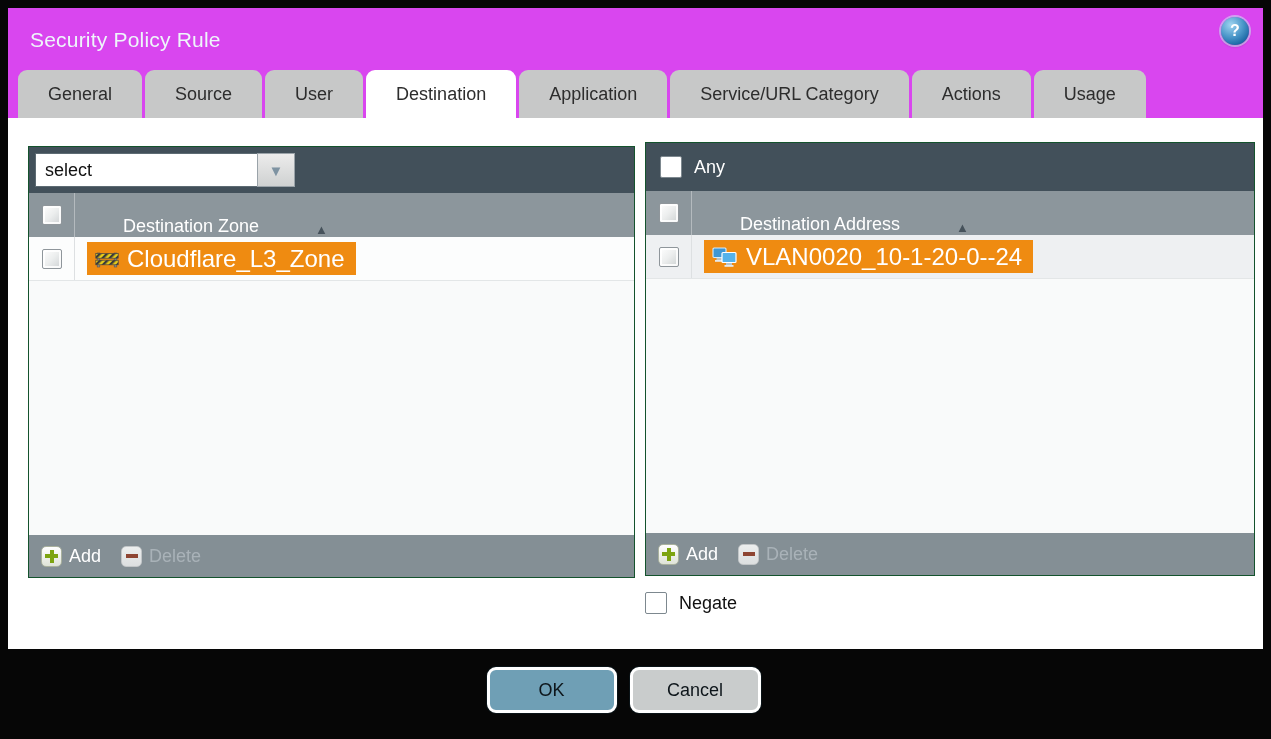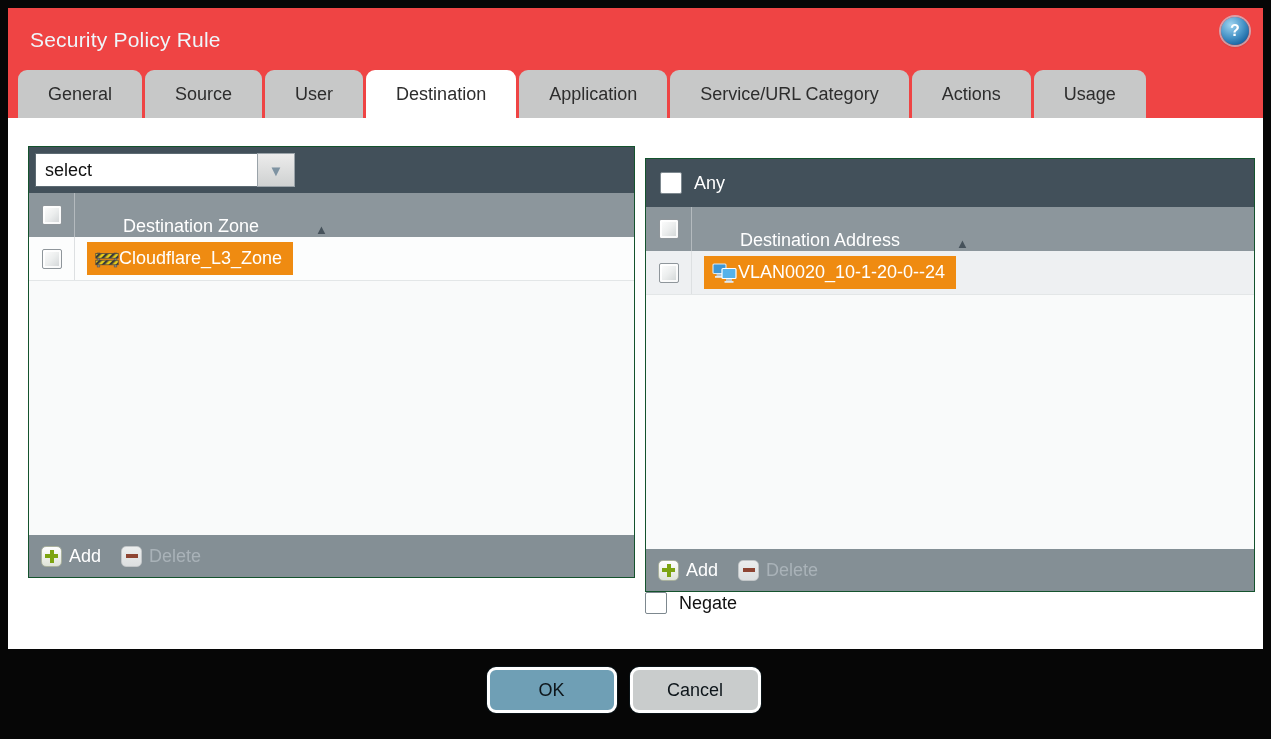--- a/index.html
+++ b/index.html
@@ -1,60 +1,60 @@
 <!DOCTYPE html>
 <html><head>
 <meta charset="utf-8">
 <style>
   html,body{margin:0;padding:0;background:#060606;font-family:"Liberation Sans",sans-serif;}
   #stage{position:relative;width:1271px;height:739px;background:#060606;overflow:hidden;}
-  #dialog{position:absolute;left:8px;top:8px;width:1255px;height:514px;background:#ef4444;}
+  #dialog{position:absolute;left:8px;top:8px;width:1255px;height:514px;background:#d946ef;}
 
   
   .titlebar{position:absolute;left:0;top:0;width:100%;height:62px;}
   .title{position:absolute;left:22px;top:20px;color:#eef6fa;font-size:21px;letter-spacing:.2px;}
   .help{position:absolute;right:14px;top:9px;width:28px;height:28px;border-radius:50%;
         background:radial-gradient(circle at 35% 28%, #9fd4f0 0%, #4b97c9 45%, #1d6aa6 75%, #14558b 100%);
         box-shadow:0 0 0 2px rgba(210,235,250,.55), 0 1px 3px rgba(0,0,0,.4);
         display:flex;align-items:center;justify-content:center;color:#fff;font-size:16px;font-weight:bold;cursor:pointer;}
 
   
   .tabstrip{position:absolute;left:10px;top:62px;height:48px;display:flex;gap:3px;z-index:3;}
   .tab{height:48px;line-height:48px;padding:0 30px;background:#c7c8c8;color:#2d2d2d;font-size:18px;
        border-radius:9px 9px 0 0;cursor:pointer;white-space:nowrap;text-align:center;}
   .tab.active{background:#ffffff;}
 
   
   .content{position:absolute;left:0;top:110px;width:1255px;height:531px;background:#ffffff;z-index:2;}
 
   .panel{position:absolute;display:flex;flex-direction:column;border:1px solid #14532d;}
   #zone-panel{left:20px;top:28px;width:605px;height:430px;}
-  #addr-panel{left:637px;top:40px;width:608px;height:432px;}
+  #addr-panel{left:637px;top:24px;width:608px;height:432px;}
 
   .darkbar{background:#42505A;height:46px;flex:0 0 auto;display:flex;align-items:center;padding:0 6px;}
   #addr-panel .darkbar{height:48px;}
 
   .combo{display:flex;height:34px;}
   .combo input{width:222px;height:34px;border:1px solid #5d6b73;border-right:none;box-sizing:border-box;
                font-family:"Liberation Sans",sans-serif;font-size:18px;padding:0 0 0 9px;color:#111;outline:none;}
   .combo .drop{width:38px;height:34px;background:linear-gradient(180deg,#ececec,#cfd1d1);
                border:1px solid #9aa3a9;box-sizing:border-box;display:flex;align-items:center;justify-content:center;cursor:pointer;}
   .combo .drop span{color:#7e93a2;font-size:15px;line-height:1;}
 
   .colheader{background:#8C969C;height:44px;flex:0 0 auto;display:flex;align-items:flex-end;color:#ffffff;font-size:18px;gap:48px;}
   .cbcell{width:45px;flex:0 0 auto;display:flex;align-items:center;justify-content:center;align-self:stretch;}
   .colheader .cbcell{border-right:1px solid rgba(255,255,255,.35);}
   .sort{color:#46525b;font-size:13px;margin-left:8px;}
 
   .pbody{flex:1 1 auto;background:#f9fafa;overflow:hidden;}
   .row{height:43px;display:flex;align-items:center;border-bottom:1px solid #e3e6e7;background:#fcfdfd;}
   .row.alt{background:#eef0f2;}
   .row .cbcell{border-right:1px solid #dde0e2;height:100%;}
-  .chip{margin-left:12px;height:33px;display:flex;align-items:center;padding:0 11px 0 8px;
-        background:#EF8B11;color:#ffffff;font-size:18px;white-space:nowrap;}
+  .chip{margin-left:12px;height:33px;display:flex;align-items:center;gap:8px;padding:0 11px 0 8px;
+        background:#EF8B11;color:#ffffff;font-size:24px;white-space:nowrap;}
 
   
   .cb3d{width:20px;height:20px;box-sizing:border-box;border:1px solid #8f969b;border-radius:2px;cursor:pointer;
         background:linear-gradient(135deg,#ffffff 0%,#eceeee 50%,#ced2d3 100%);
         box-shadow:inset 0 0 0 2px rgba(255,255,255,.85);}
   
   .cbflat{width:22px;height:22px;box-sizing:border-box;background:#ffffff;border:1px solid #7d8godt;border:1px solid #7d888f;border-radius:2px;cursor:pointer;}
 
   .anylabel{color:#ffffff;font-size:18px;margin-left:12px;}
 

